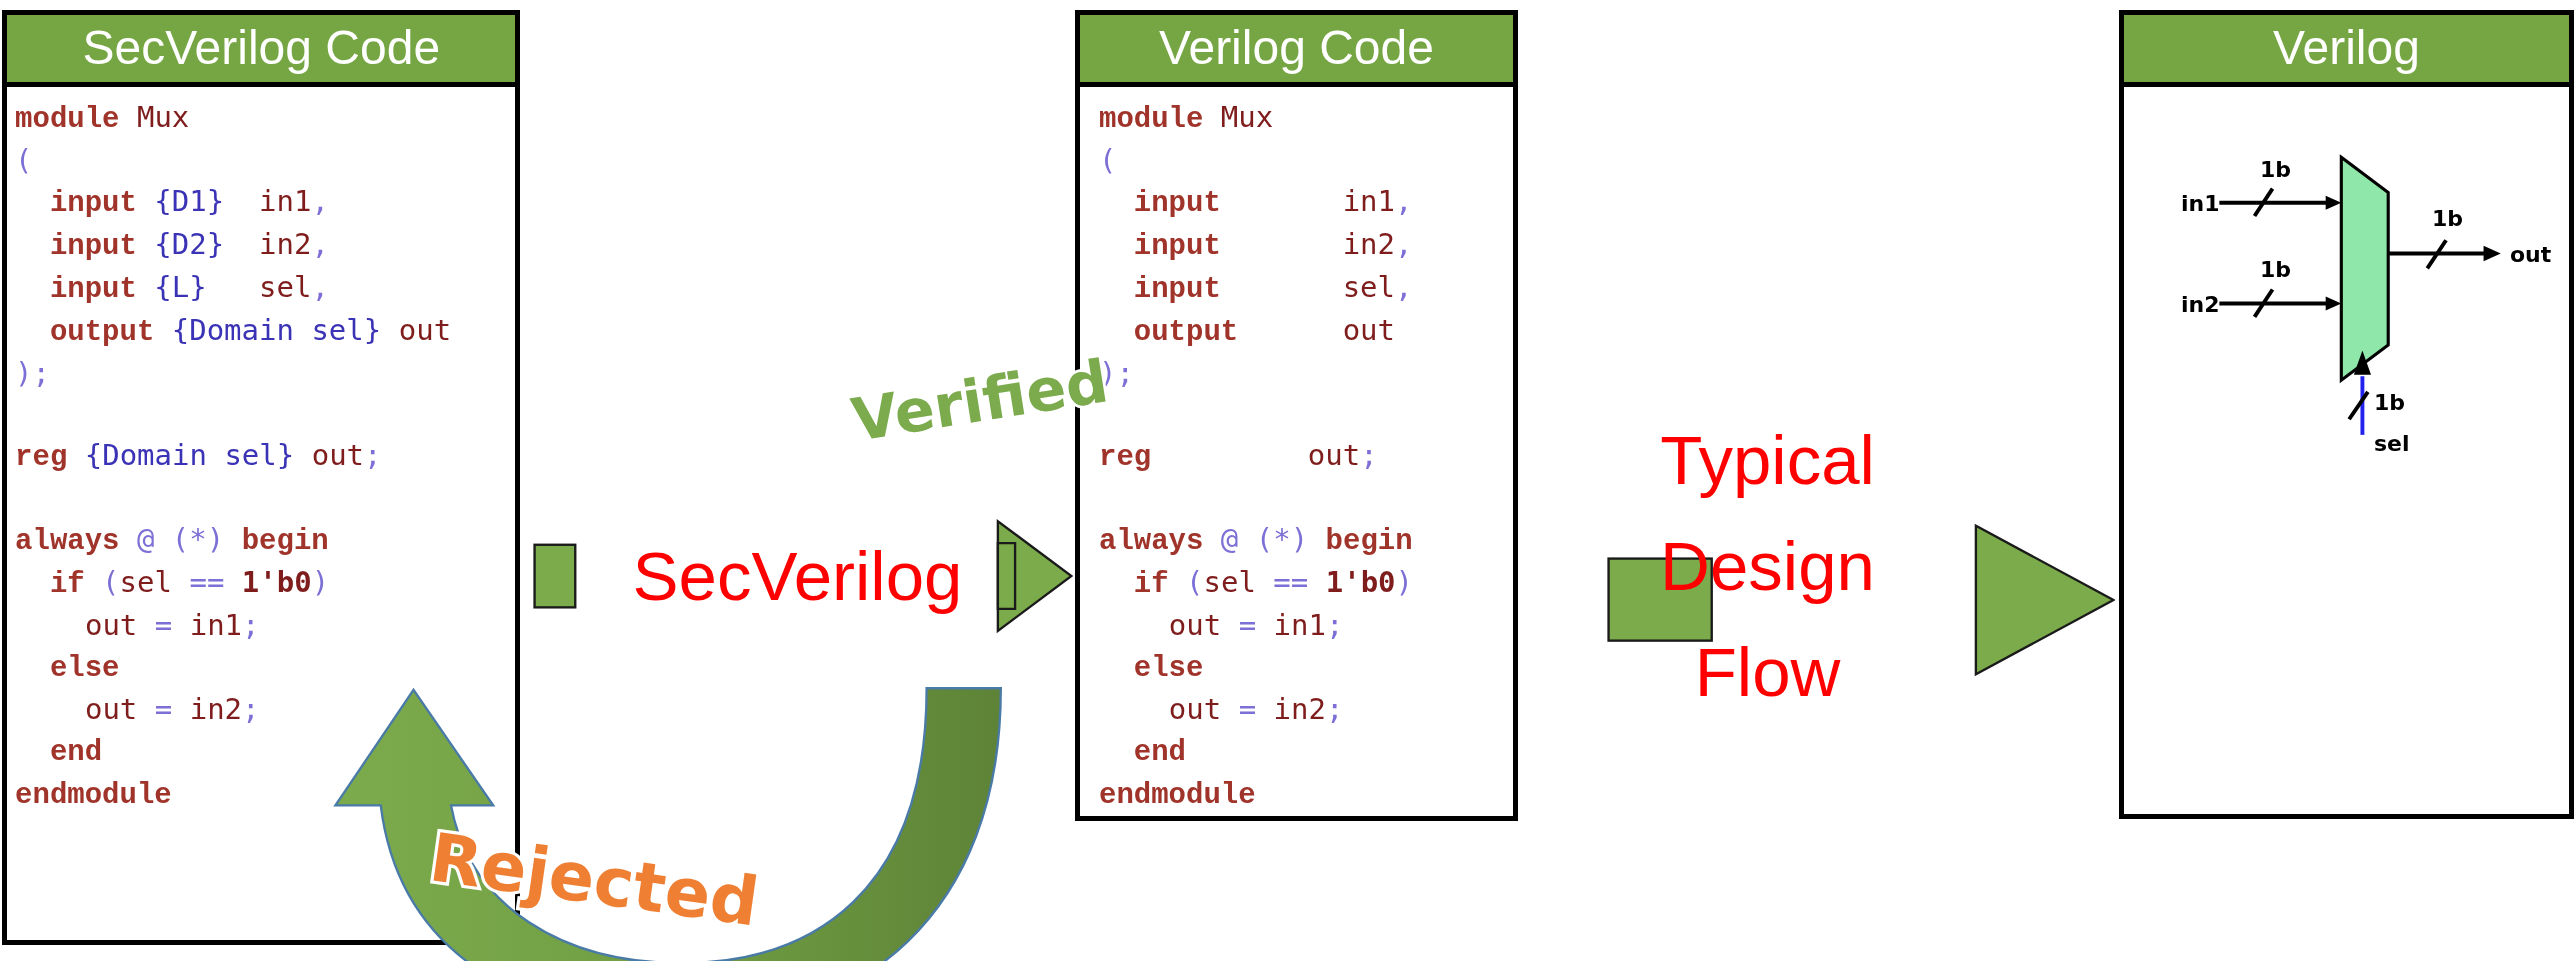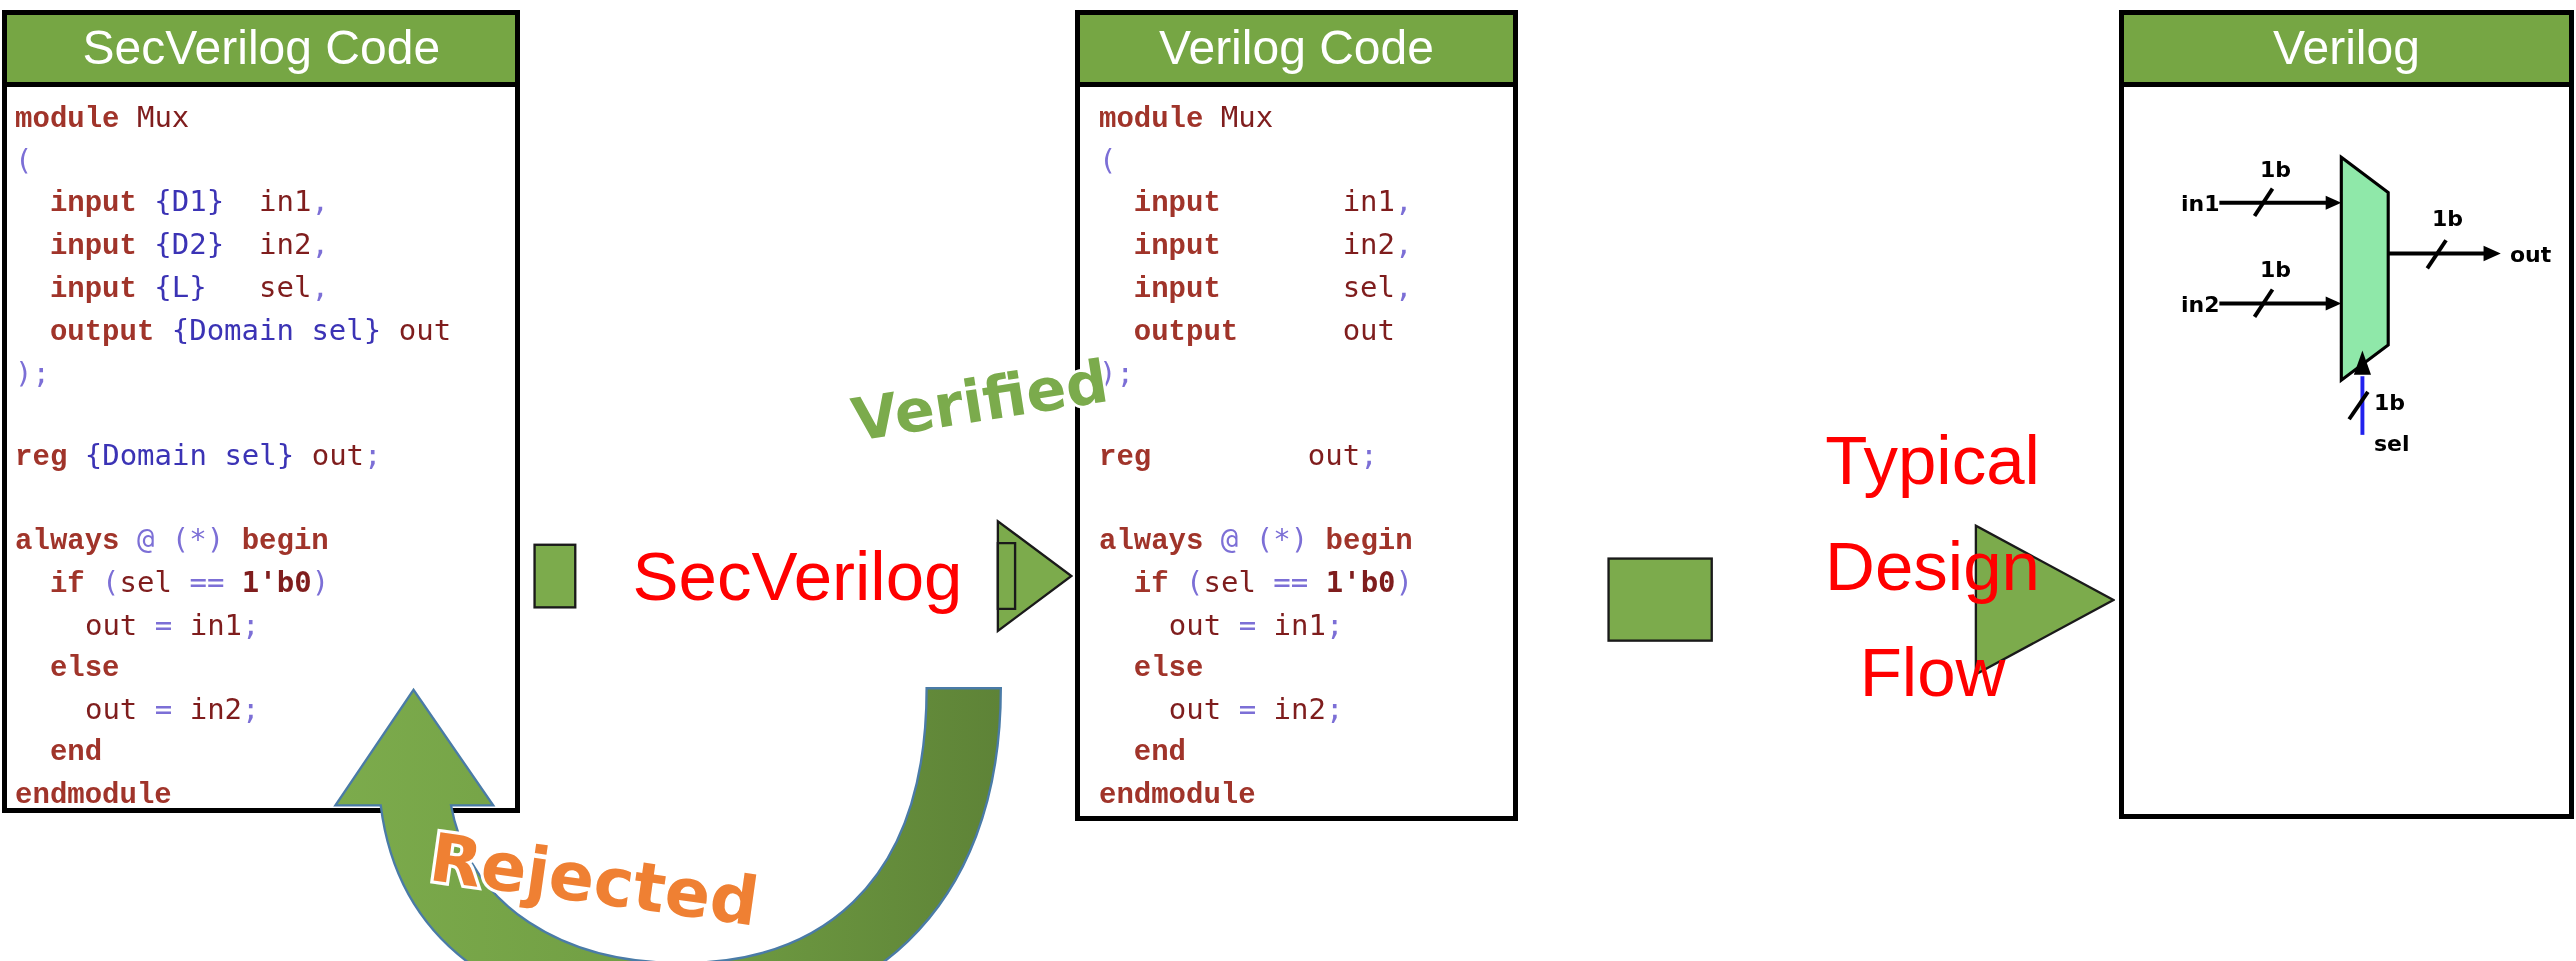--- a/index.html
+++ b/index.html
@@ -78,21 +78,21 @@
     font-family:"DejaVu Sans", sans-serif;
     font-weight:bold;
     color:#000;
     font-size:22px;
     white-space:nowrap;
   }
 </style>
 </head>
 <body>
 
-<div class="panel" style="left:2.3px;top:10.2px;width:518px;height:803px;">
+<div class="panel" style="left:2.3px;top:10.2px;width:518px;height:935px;">
   <div class="panel-header">SecVerilog Code</div>
   <div class="panel-body">
     <div class="code" id="code-secverilog"><div><span class="kw">module </span><span class="id">Mux</span></div><div><span class="pun">(</span></div><div><span class="kw">  input </span><span class="lbl">{D1}</span><span class="id">  in1</span><span class="pun">,</span></div><div><span class="kw">  input </span><span class="lbl">{D2}</span><span class="id">  in2</span><span class="pun">,</span></div><div><span class="kw">  input </span><span class="lbl">{L}</span><span class="id">   sel</span><span class="pun">,</span></div><div><span class="kw">  output </span><span class="lbl">{Domain sel}</span><span class="id"> out</span></div><div><span class="pun">);</span></div><div>&nbsp;</div><div><span class="kw">reg </span><span class="lbl">{Domain sel}</span><span class="id"> out</span><span class="pun">;</span></div><div>&nbsp;</div><div><span class="kw">always </span><span class="pun">@ (*) </span><span class="kw">begin</span></div><div><span class="kw">  if </span><span class="pun">(</span><span class="id">sel </span><span class="pun">== </span><span class="num">1'b0</span><span class="pun">)</span></div><div><span class="id">    out </span><span class="pun">= </span><span class="id">in1</span><span class="pun">;</span></div><div><span class="kw">  else</span></div><div><span class="id">    out </span><span class="pun">= </span><span class="id">in2</span><span class="pun">;</span></div><div><span class="kw">  end</span></div><div><span class="kw">endmodule</span></div></div>
   </div>
 </div>
 
 <div class="panel" style="left:1075px;top:10.2px;width:443px;height:811px;">
   <div class="panel-header">Verilog Code</div>
   <div class="panel-body">
     <div class="code" id="code-verilog" style="padding-left:19px;"><div><span class="kw">module </span><span class="id">Mux</span></div><div><span class="pun">(</span></div><div><span class="kw">  input       </span><span class="id">in1</span><span class="pun">,</span></div><div><span class="kw">  input       </span><span class="id">in2</span><span class="pun">,</span></div><div><span class="kw">  input       </span><span class="id">sel</span><span class="pun">,</span></div><div><span class="kw">  output      </span><span class="id">out</span></div><div><span class="pun">);</span></div><div>&nbsp;</div><div><span class="kw">reg         </span><span class="id">out</span><span class="pun">;</span></div><div>&nbsp;</div><div><span class="kw">always </span><span class="pun">@ (*) </span><span class="kw">begin</span></div><div><span class="kw">  if </span><span class="pun">(</span><span class="id">sel </span><span class="pun">== </span><span class="num">1'b0</span><span class="pun">)</span></div><div><span class="id">    out </span><span class="pun">= </span><span class="id">in1</span><span class="pun">;</span></div><div><span class="kw">  else</span></div><div><span class="id">    out </span><span class="pun">= </span><span class="id">in2</span><span class="pun">;</span></div><div><span class="kw">  end</span></div><div><span class="kw">endmodule</span></div></div>
@@ -149,21 +149,21 @@
   </svg>
 </div>
 <div class="redlabel" style="left:594px;top:540px;width:407px;">SecVerilog</div>
 
 <div class="blockarrow" style="left:1607px;top:510px;width:508px;height:180px;">
   <svg width="508" height="180" viewBox="0 0 650 230">
     <rect x="2" y="62" width="132" height="105" fill="#7cab4c" stroke="#1a1a1a" stroke-width="3"></rect>
     <polygon points="472,62 472,20 648,115 472,210 472,167" fill="#7cab4c" stroke="#1a1a1a" stroke-width="3"></polygon>
   </svg>
 </div>
-<div class="redlabel" style="left:1784px;top:408px;width:297px;line-height:106px;">Typical
+<div class="redlabel" style="left:1619px;top:408px;width:297px;line-height:106px;">Typical
 Design
 Flow</div>
 
 <svg width="704" height="328" viewBox="0 0 900 420" style="position:absolute;left:313px;top:657px;">
   <defs>
     <linearGradient id="gradRej" x1="0" y1="0" x2="1" y2="0">
       <stop offset="0%" stop-color="#7cab4c"></stop>
       <stop offset="55%" stop-color="#6f9c42"></stop>
       <stop offset="100%" stop-color="#5e8337"></stop>
     </linearGradient>

